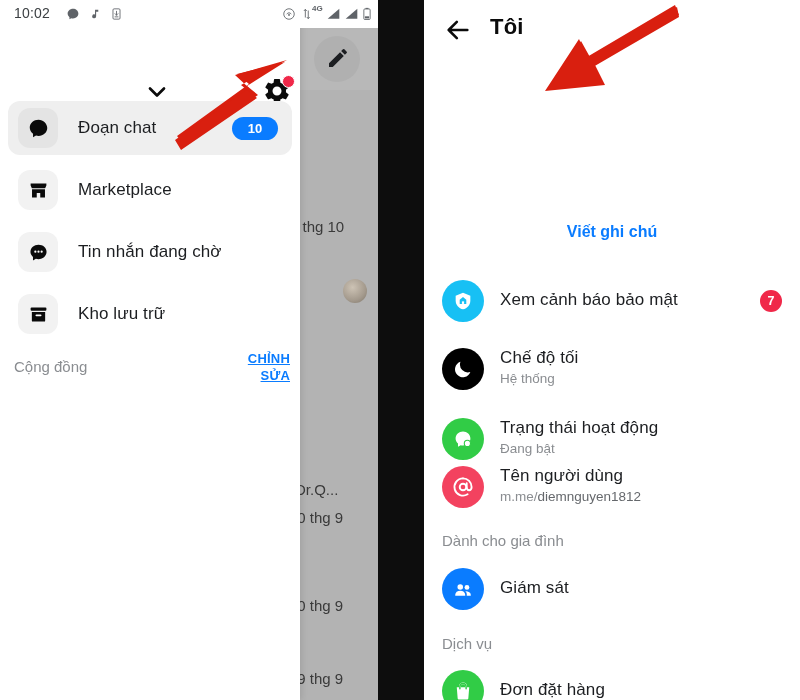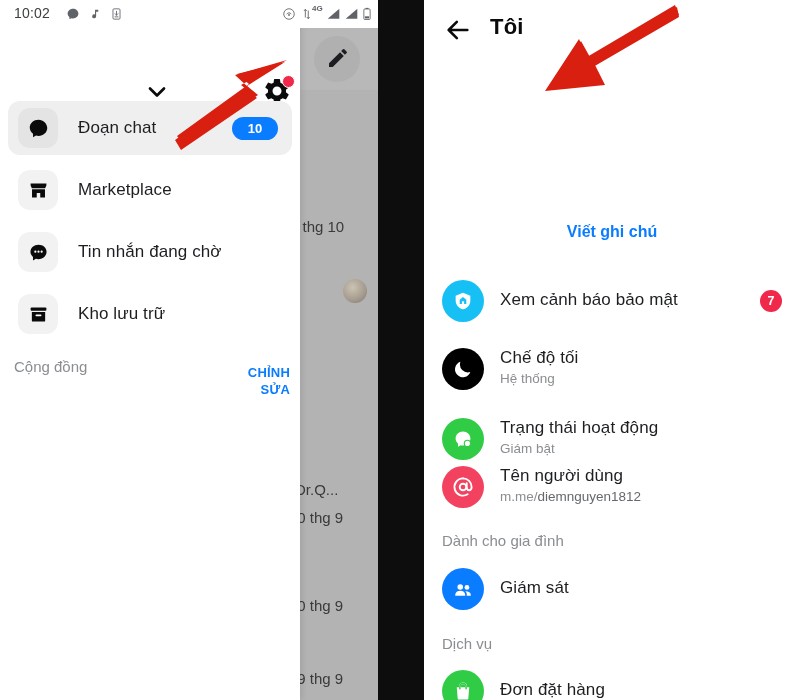--- a/index.html
+++ b/index.html
@@ -174,28 +174,29 @@
     width: 300px; height: 40px;
   }
   #community-label {
     position: absolute;
     left: 14px; top: 10px;
     font-size: 15px;
     color: #8a8d91;
   }
   #community-edit {
     position: absolute;
-    right: 10px; top: 16px;
+    right: 10px; top: 2px;
     width: 60px;
     text-align: right;
     font-size: 13px;
     font-weight: 700;
     color: #0a7cff;
     line-height: 17px;
     letter-spacing: 0.2px;
+    text-decoration: underline;
   }
 
   
   #left-arrow {
     position: absolute;
     left: 175px; top: 60px;
     width: 120px; height: 90px;
     z-index: 7;
   }
 
@@ -469,21 +470,21 @@
     </div>
 
     <div class="r-row" style="top:412px;">
       <div class="r-icon" style="background:#31cc46;">
         <svg viewBox="0 0 24 24" width="24" height="24">
           <path d="M12 4.6c-4.1 0-7.4 3-7.4 6.9 0 2 .9 3.8 2.4 5.1v3.1l2.7-1.5c.7.2 1.5.3 2.3.3 4.1 0 7.4-3 7.4-6.9S16.1 4.6 12 4.6z" fill="#ffffff"></path>
           <circle cx="16.4" cy="16.4" r="3.1" fill="#ffffff" stroke="#31cc46" stroke-width="1.1"></circle>
         </svg>
       </div>
       <span class="r-title dual">Trạng thái hoạt động</span>
-      <span class="r-sub">Giám bật</span>
+      <span class="r-sub">Đang bật</span>
     </div>
 
     <div class="r-row" style="top:460px;">
       <div class="r-icon" style="background:#f3425f;">
         <svg viewBox="0 0 24 24" width="24" height="24">
           <path d="M12 3.4a8.6 8.6 0 1 0 4.6 15.9" stroke="#ffffff" stroke-width="1.9" fill="none" stroke-linecap="round"></path>
           <path d="M12 3.4a8.6 8.6 0 0 1 8.6 8.6c0 2-1 3.2-2.5 3.2s-2.4-1.2-2.4-3.2V8.2" stroke="#ffffff" stroke-width="1.9" fill="none" stroke-linecap="round"></path>
           <circle cx="12" cy="12" r="3.3" stroke="#ffffff" stroke-width="1.9" fill="none"></circle>
         </svg>
       </div>

